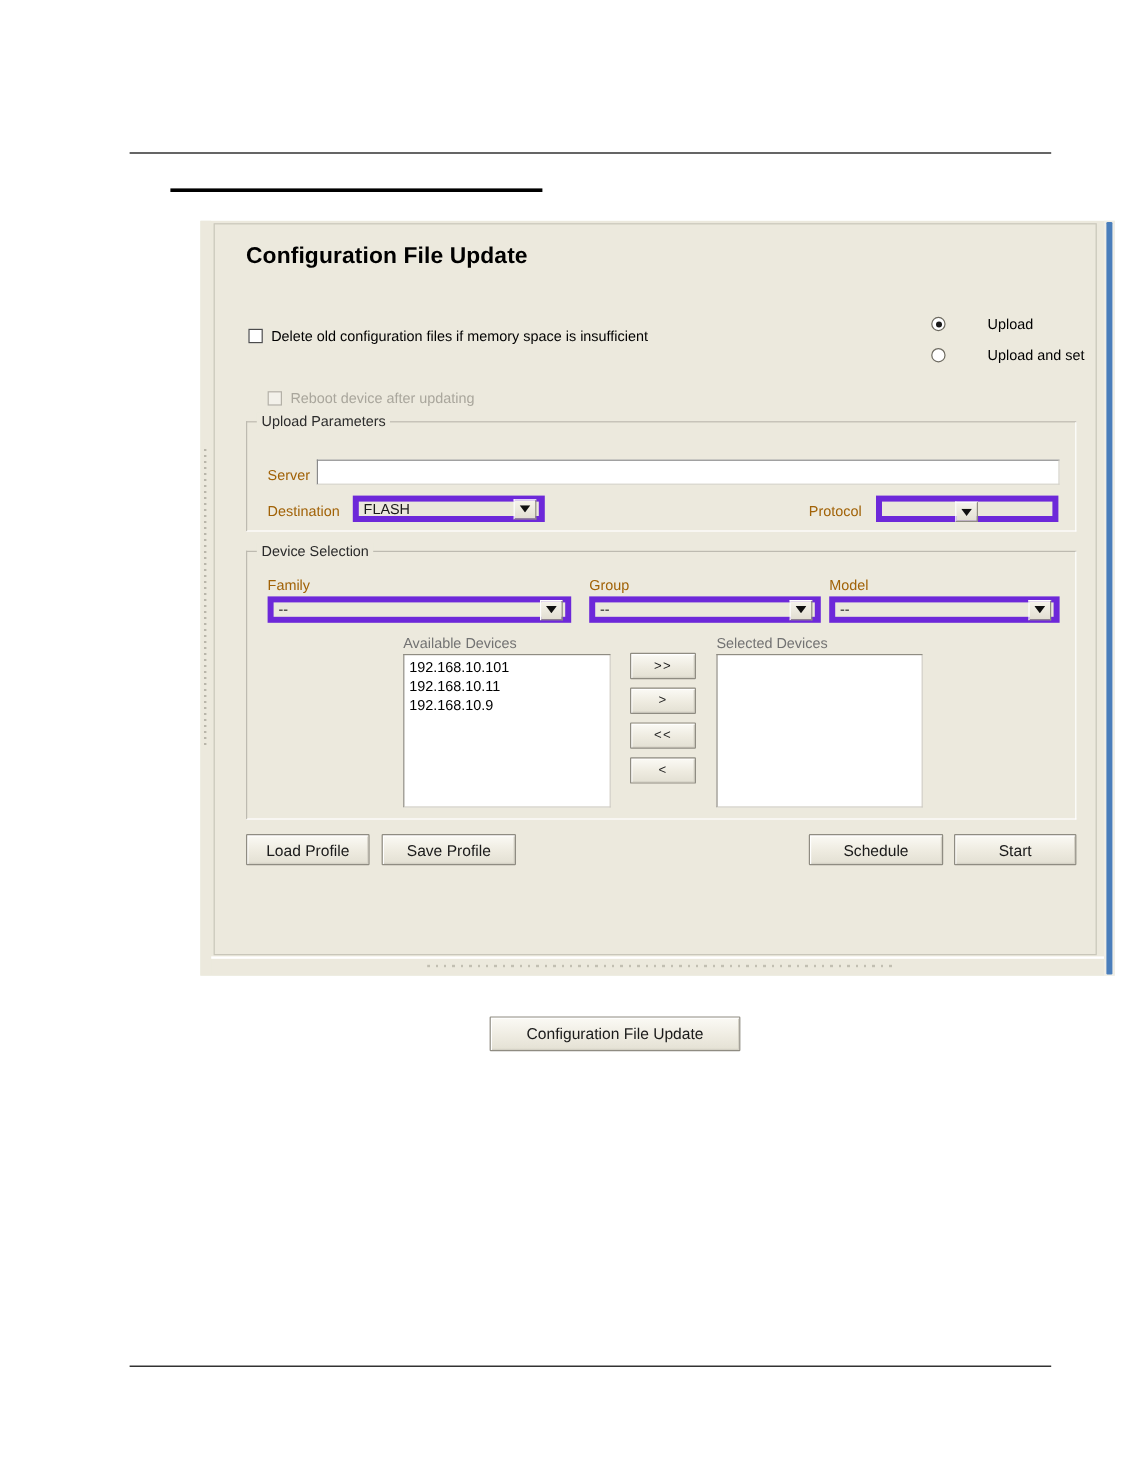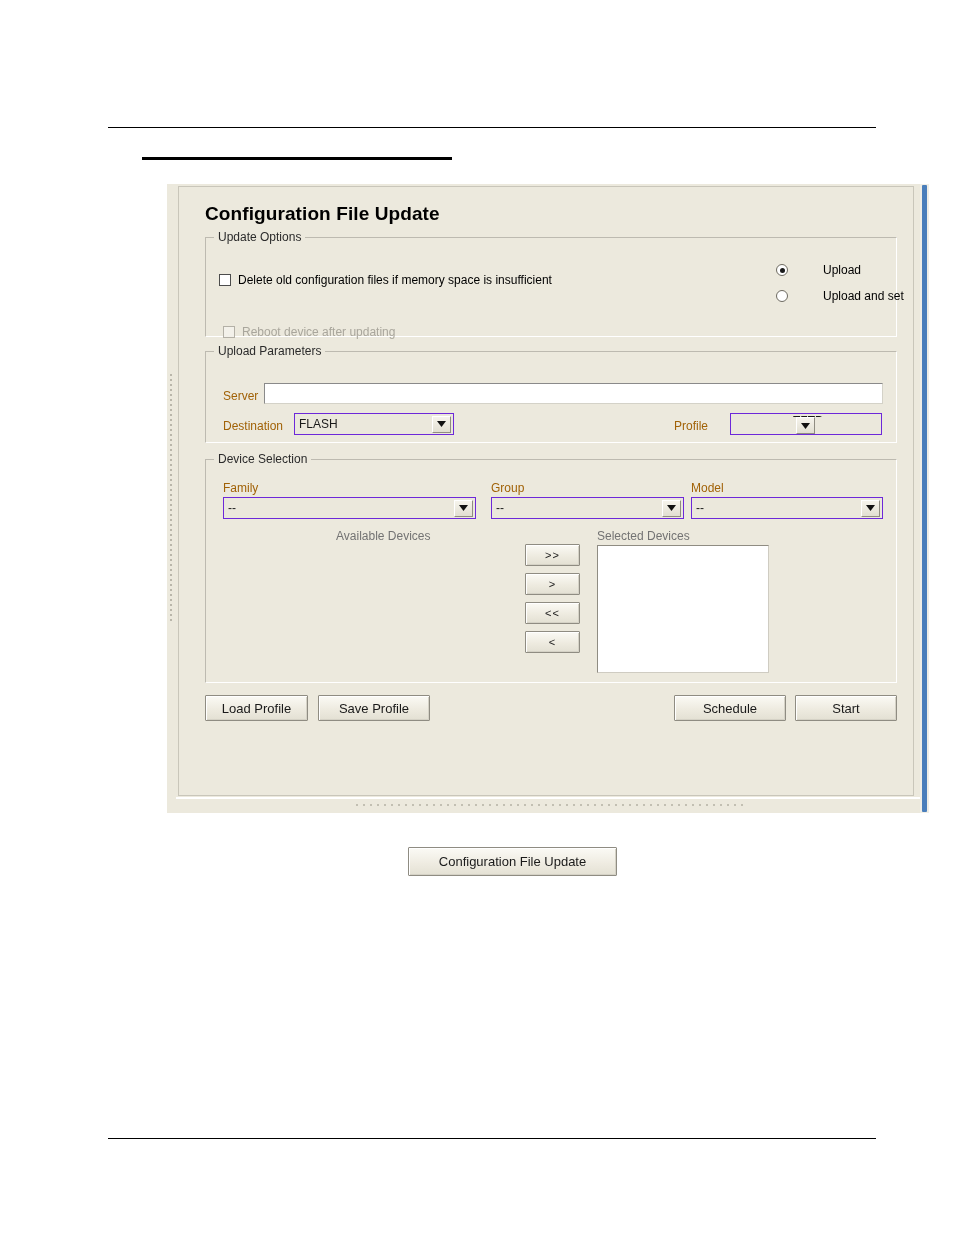--- a/index.html
+++ b/index.html
@@ -218,21 +218,21 @@
     font-family: "Liberation Sans", sans-serif;
     font-size: 12px;
     color: #000000;
     padding: 0 3px;
     line-height: 1;
     outline: none;
   }
   .combo {
     position: absolute;
     background: #ebe8dc;
-    border: 1px solid #6d28d9;
+    border: 5px solid #6d28d9;
     box-sizing: border-box;
     display: flex;
     align-items: center;
     cursor: default;
   }
   .combo .combo-value {
     flex: 1 1 auto;
     font-size: 12px;
     color: #1a1a1a;
     padding-left: 4px;
@@ -332,25 +332,22 @@
   </div>
 
   <div class="scrollbar-right">
     <div class="thumb"></div>
   </div>
 
   <div class="panel">
 
     <div class="panel-title">Configuration File Update</div>
 
-    <div class="groupbox" style="left:26px; top:50px; width:692px; height:100px;">
-      <span class="gb-legend">Update Options</span>
-    </div>
-
-    <div class="check-row" style="left:40px; top:86px;text-align:right;">
+
+    <div class="check-row" style="left:28px; top:86px;text-align:right;">
       <span class="cbox"></span>
       <span class="check-label">Delete old configuration files if memory space is insufficient</span>
     </div>
 
 
     <div class="check-row" style="left:44px; top:138px;">
       <span class="cbox disabled"></span>
       <span class="check-label disabled">Reboot device after updating</span>
     </div>
 
@@ -374,21 +371,21 @@
     <div class="field-label" style="left:44px; top:232px;">Destination</div>
     <div class="combo" style="left:115px; top:226px; width:160px; height:22px;">
       <span class="combo-value">FLASH</span>
       <span class="combo-arrow">
         <svg width="9" height="6" viewBox="0 0 9 6">
             <path d="M0 0 L9 0 L4.5 6 Z" fill="#111111"></path>
           </svg>
       </span>
     </div>
 
-    <div class="field-label" style="left:495px; top:232px;">Profile</div>
+    <div class="field-label" style="left:495px; top:232px;">Protocol</div>
     <div class="combo" style="left:551px; top:226px; width:152px; height:22px;flex-direction:column;">
       <span class="combo-value">TFTP</span>
       <span class="combo-arrow">
         <svg width="9" height="6" viewBox="0 0 9 6">
             <path d="M0 0 L9 0 L4.5 6 Z" fill="#111111"></path>
           </svg>
       </span>
     </div>
 
     <div class="groupbox" style="left:26px; top:272px; width:692px; height:224px;">
@@ -419,20 +416,25 @@
     <div class="combo" style="left:512px; top:310px; width:192px; height:22px;">
       <span class="combo-value">--</span>
       <span class="combo-arrow">
         <svg width="9" height="6" viewBox="0 0 9 6">
             <path d="M0 0 L9 0 L4.5 6 Z" fill="#111111"></path>
           </svg>
       </span>
     </div>
 
     <div class="list-caption" style="left:157px; top:342px;">Available Devices</div>
+    <div class="listbox" style="left:157px; top:358px; width:173px; height:128px;">
+        <div class="li">192.168.10.101</div>
+        <div class="li">192.168.10.11</div>
+        <div class="li">192.168.10.9</div>
+      </div>
 
     <div class="list-caption" style="left:418px; top:342px;">Selected Devices</div>
     <div class="listbox" style="left:418px; top:358px; width:172px; height:128px;"></div>
 
     <div class="btn arrow-btn" style="left:346px; top:357px; width:55px; height:22px;">&gt;&gt;</div>
     <div class="btn arrow-btn" style="left:346px; top:386px; width:55px; height:22px;">&gt;</div>
     <div class="btn arrow-btn" style="left:346px; top:415px; width:55px; height:22px;">&lt;&lt;</div>
     <div class="btn arrow-btn" style="left:346px; top:444px; width:55px; height:22px;">&lt;</div>
 
     <div class="btn" style="left:26px; top:508px; width:103px; height:26px;">Load Profile</div>

